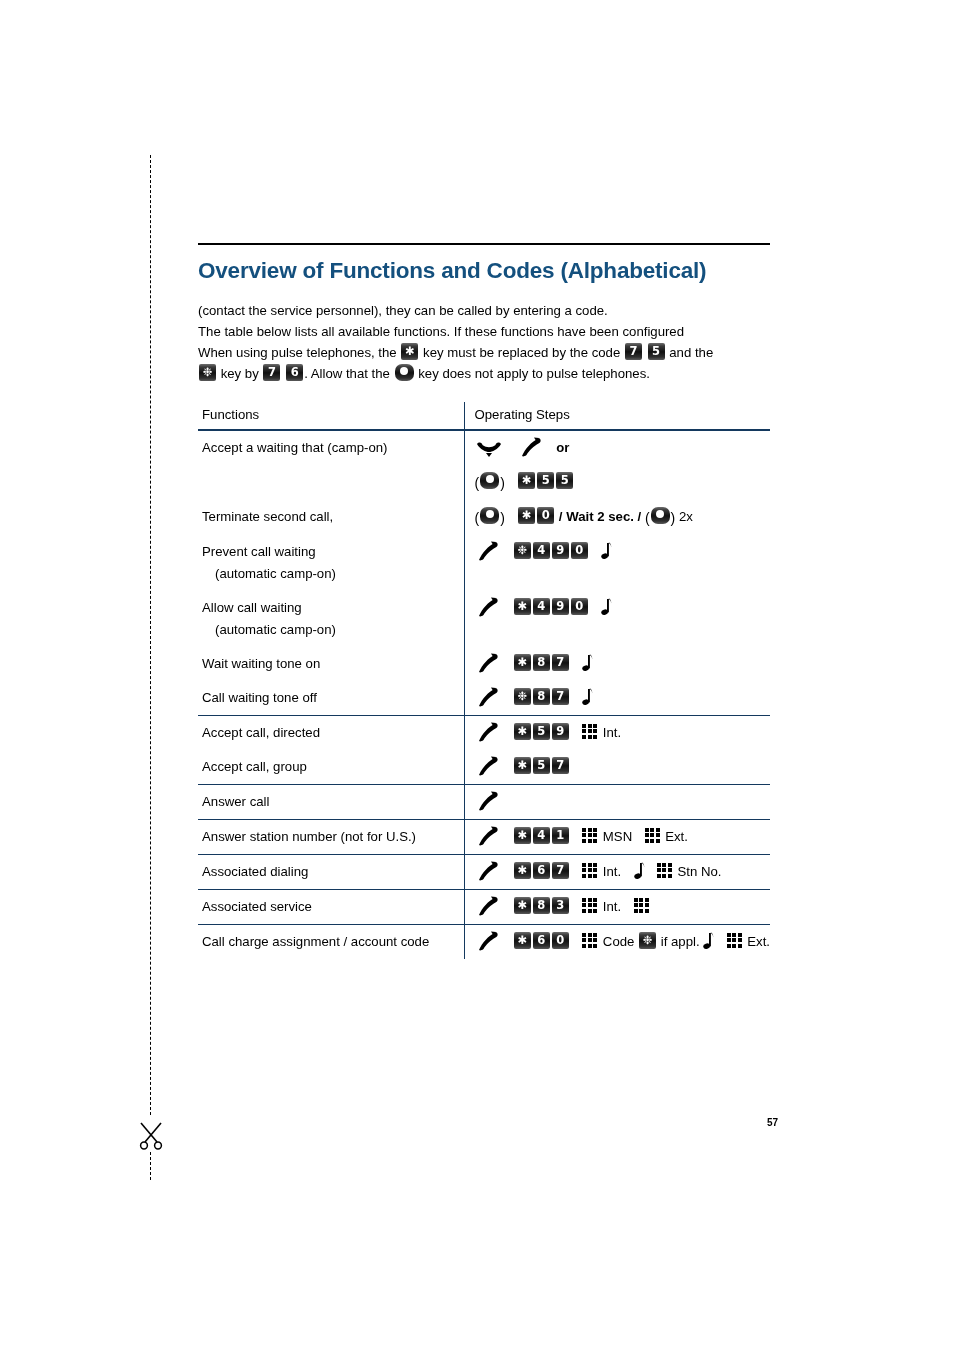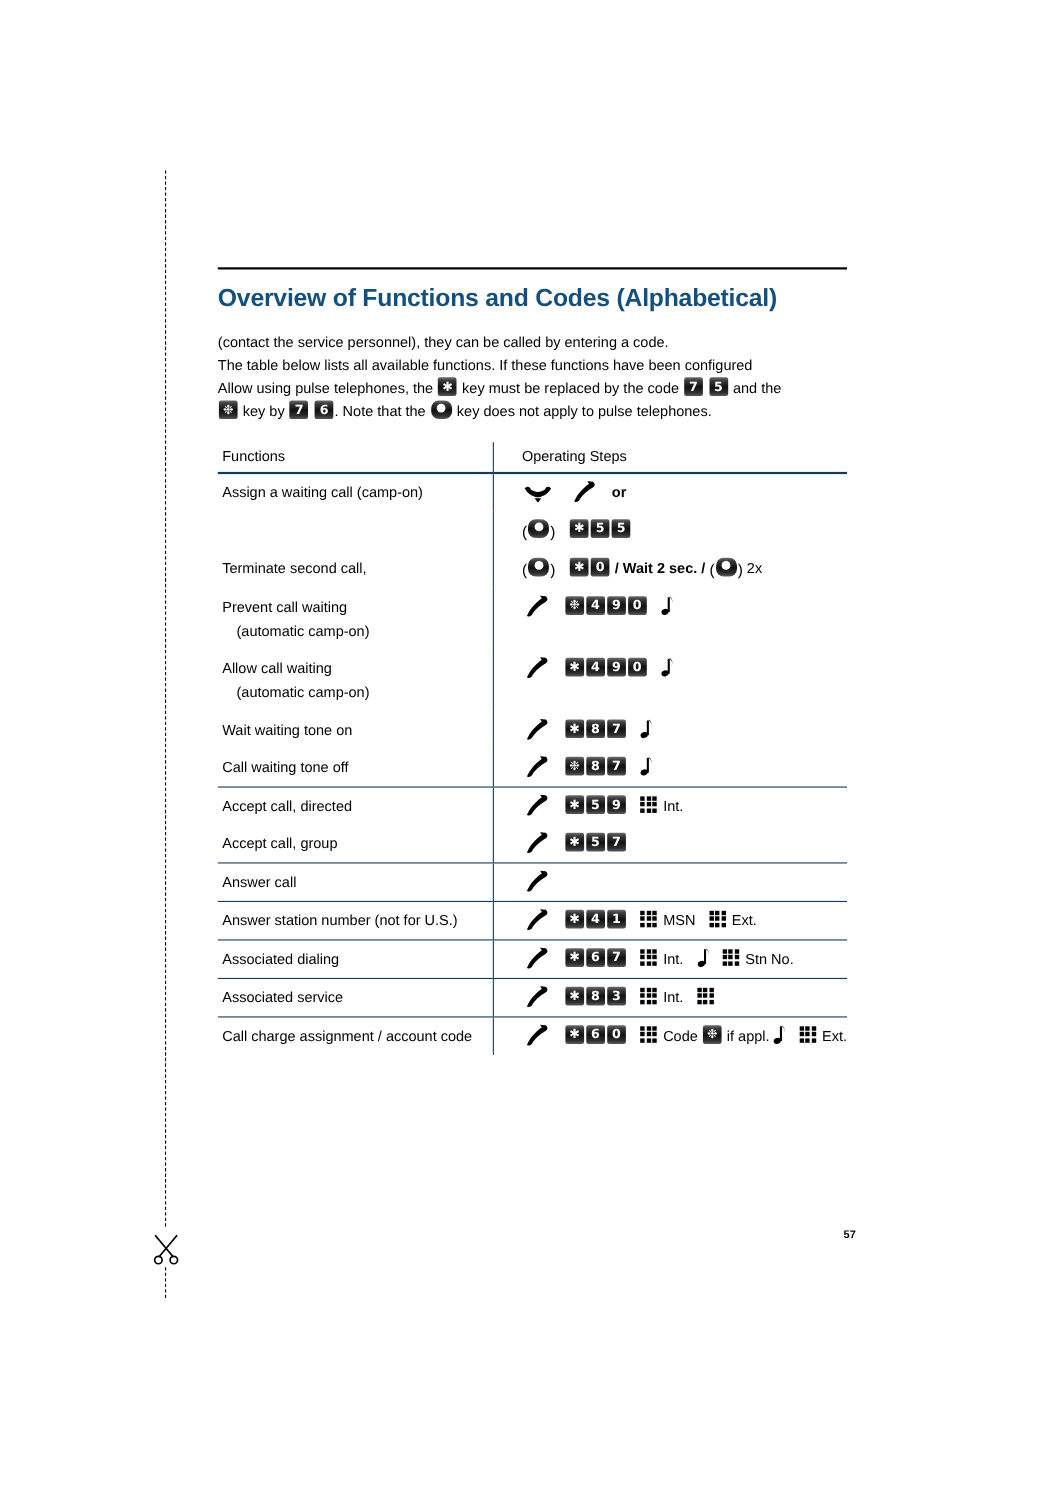--- a/index.html
+++ b/index.html
@@ -127,21 +127,21 @@
     padding: 5px 0 7px 4px;
     vertical-align: top;
   }
   table.fx td {
     padding: 6px 0 6px 4px;
     vertical-align: top;
     line-height: 22px;
   }
   table.fx th.col2, table.fx td.col2 {
     border-left: 1.4px solid #14395e;
-    padding-left: 26px;
+    padding-left: 10px;
     width: 306px;
   }
   .thead-rule td, .thead-rule th { border-bottom: 2.2px solid #14395e; }
   .grp-top > td { border-top: 1.4px solid #14395e; }
   .sub { padding-left: 13px; display: inline-block; }
   .bold { font-weight: bold; text-align: right; }
   .fnlabel { white-space: nowrap; }
   .steps { white-space: nowrap; }
   .gap { display: inline-block; width: 5px; }
   .gap-l { display: inline-block; width: 8px; }
@@ -171,47 +171,47 @@
   <div class="content">
 
     <div class="toprule"></div>
 
     <h1 class="title">Overview of Functions and Codes (Alphabetical)</h1>
 
     <p class="intro">
       <span class="ln">(contact the service personnel), they can be called by entering a code.</span>
       <span class="ln">The table below lists all available functions. If these functions have been configured</span>
       <span class="ln">
-        <span>Allow using pulse telephones, the</span>
+        <span>When using pulse telephones, the</span>
         <span class="key">✱</span>
         <span>key must be replaced by the code</span>
         <span class="key">7</span>
         <span class="key">5</span>
         <span>and the</span>
       </span>
       <span class="ln">
         <span class="key">❉</span>
         <span>key by</span>
         <span class="key">7</span>
-        <span class="key">6</span><span>. Note that the</span>
+        <span class="key">6</span><span>. Allow that the</span>
         <span class="key round"><span class="dot"></span></span>
         <span>key does not apply to pulse telephones.</span>
       </span>
     </p>
 
     <table class="fx">
       <tbody>
           <tr class="thead-rule">
         <th>Functions</th>
         <th class="col2">Operating Steps</th>
       </tr>
 
       <tr>
         <td>
-          <span class="fnlabel">Assign a waiting call (camp-on)</span>
+          <span class="fnlabel">Accept a waiting that (camp-on)</span>
         </td>
         <td class="col2 steps">
           <svg class="hs hs-hang" viewBox="0 0 28 18">
             <path d="M2 5 C5 10.5 11 13 14 13 C17 13 23 10.5 26 5 C24 2.5 21 3.5 20.5 6 C18.5 7.5 16 8.2 14 8.2 C12 8.2 9.5 7.5 7.5 6 C7 3.5 4 2.5 2 5 Z" fill="#000"></path>
             <path d="M11 14 L17 14 L14 18 Z" fill="#000"></path>
           </svg>
           <span class="gap-l"></span>
           <svg class="hs hs-lift" viewBox="0 0 26 20">
             <path d="M4 19 C7 12 13 5 21 1 C23.5 2.5 23 5.5 20.5 6.5 C16 9 11 13.5 8.5 18 C6.5 19.5 5 19.8 4 19 Z" fill="#000"></path>
             <path d="M21 1 L16 0.6 L18.5 4.5 Z" fill="#000"></path>

